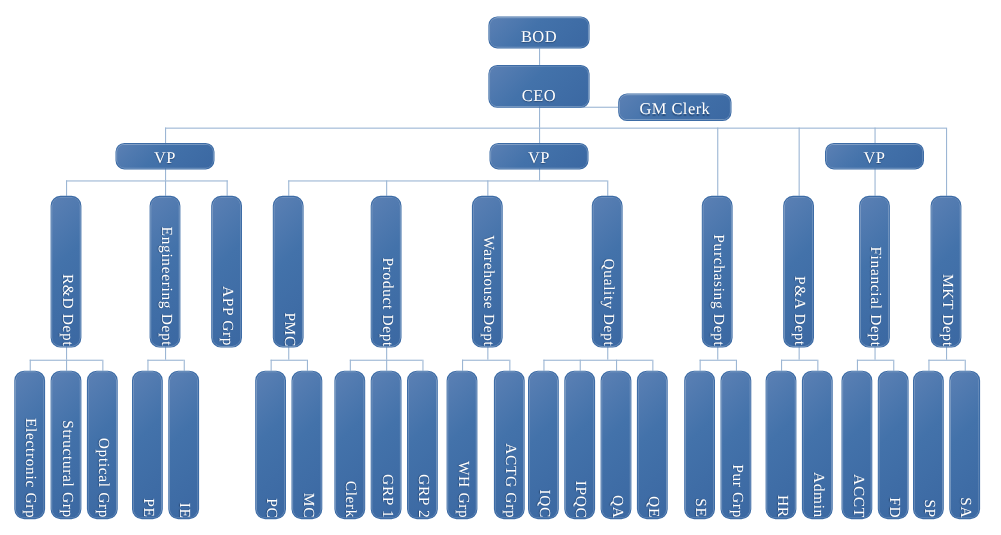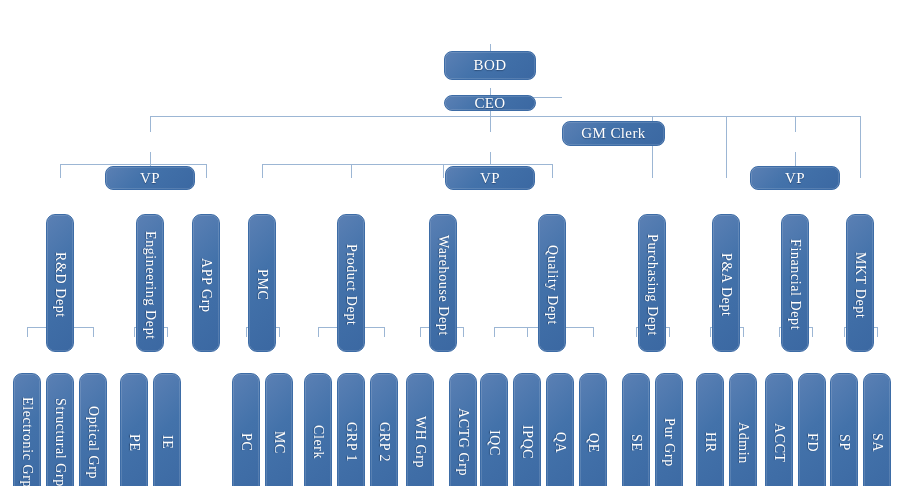--- a/index.html
+++ b/index.html
@@ -22,24 +22,23 @@
   
   .box{
     position:absolute;
     box-sizing:border-box;
     border-radius:7px;
     background:linear-gradient(135deg,#5b80b4 0%,#4372aa 42%,#3b68a2 100%);
     border:1px solid #3d6ca6;
     box-shadow:0 0 0 0.5px rgba(255,255,255,0.25) inset;
     color:#ffffff;
     display:flex;
-    align-items:center;
+    align-items:flex-end;
     justify-content:center;
     overflow:hidden;
-    margin-top:36px;
   }
   .box.h{                     
     border-radius:8px;
   }
   .box.h .lbl{
     font-size:15px;
     letter-spacing:.4px;
     white-space:nowrap;
     text-shadow:0 1px 1px rgba(20,40,70,.5);
   }
@@ -142,21 +141,21 @@
   <div class="ln lv" style="left:812px;top:327px;height:10px;"></div>
 
   <div class="ln lv" style="left:860px;top:315px;height:12px;"></div>
   <div class="ln lh" style="left:844px;top:327px;width:33px;"></div>
   <div class="ln lv" style="left:844px;top:327px;height:10px;"></div>
   <div class="ln lv" style="left:877px;top:327px;height:10px;"></div>
 
   <div class="box h" style="left:444px;top:15px;width:92px;height:29px;">
     <span class="lbl">BOD</span>
   </div>
-  <div class="box h" style="left:444px;top:59px;width:92px;height:16px;">
+  <div class="box h" style="left:444px;top:59px;width:92px;height:39px;">
     <span class="lbl">CEO</span>
   </div>
   <div class="box h" style="left:562px;top:85px;width:103px;height:25px;">
     <span class="lbl">GM Clerk</span>
   </div>
 
   <div class="box h" style="left:105px;top:130px;width:90px;height:24px;">
     <span class="lbl">VP</span>
   </div>
   <div class="box h" style="left:445px;top:130px;width:90px;height:24px;">

